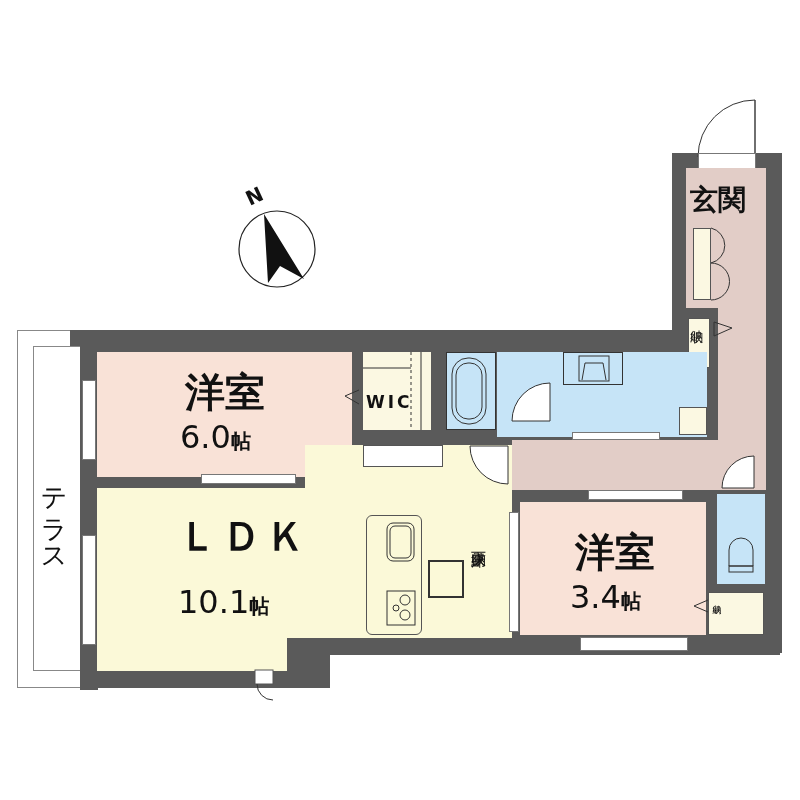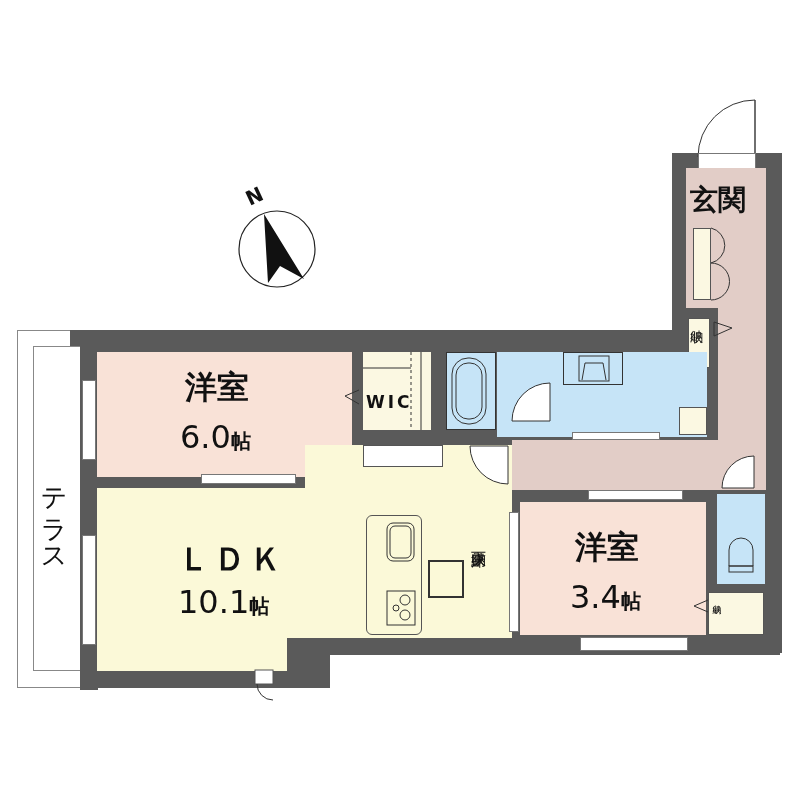--- a/index.html
+++ b/index.html
@@ -1,21 +1,21 @@
 <!DOCTYPE html>
 <html><head>
 <meta charset="utf-8">
 <style>
   html,body{margin:0;padding:0;background:#ffffff;}
   body{width:800px;height:800px;position:relative;overflow:hidden;font-family:"DejaVu Sans","Liberation Sans",sans-serif;}
   .abs{position:absolute;box-sizing:border-box;}
   .wall{background:#5a5a5a;}
   .room{position:absolute;box-sizing:border-box;}
   .label{position:absolute;color:#111;text-align:center;line-height:1.1;white-space:nowrap;}
-  .big{font-size:32px;font-weight:bold;}
+  .big{font-size:40px;font-weight:bold;}
   .num{font-size:32px;font-weight:normal;}
   .tsu{font-size:20px;font-weight:bold;}
   .vert{writing-mode:vertical-rl;text-orientation:upright;}
   .win{position:absolute;background:#fff;border:1px solid #777;box-sizing:border-box;}
   svg{position:absolute;overflow:visible;}
 </style>
 </head>
 <body>
 
 <div class="abs" style="left:238px;top:185px;width:82px;height:105px;">
@@ -94,21 +94,21 @@
 </svg>
 <svg width="40" height="45" style="left:512px;top:383px;">
   <path d="M38,0 A38,38 0 0 0 0,38 L38,38 Z" fill="#fff" stroke="#333"></path>
 </svg>
 <div class="room" style="left:679px;top:407px;width:28px;height:28px;background:#fbf8e2;border:1px solid #555;"></div>
 <div class="win" style="left:572px;top:432px;width:88px;height:8px;"></div>
 
 <div class="room" style="left:97px;top:488px;width:415px;height:150px;background:#fbf9d8;"></div>
 <div class="room" style="left:305px;top:445px;width:207px;height:45px;background:#fbf9d8;"></div>
 <div class="room" style="left:97px;top:636px;width:190px;height:35px;background:#fbf9d8;"></div>
-<div class="label big" style="left:178px;top:542px;letter-spacing:4px;">ＬＤＫ</div>
+<div class="label big" style="left:178px;top:514px;letter-spacing:4px;">ＬＤＫ</div>
 <div class="label" style="left:178px;top:585px;">
   <span class="num">10.1</span><span class="tsu">帖</span>
 </div>
 <div class="win" style="left:82px;top:535px;width:14px;height:110px;"></div>
 <div class="abs" style="left:363px;top:445px;width:80px;height:22px;background:#fff;border:1px solid #555;"></div>
 <svg width="40" height="40" style="left:470px;top:446px;">
   <path d="M0,0 A38,38 0 0 0 38,38 L38,0 Z" fill="#fff" stroke="#333"></path>
 </svg>
 <svg width="20" height="30" style="left:255px;top:670px;">
   <rect x="0" y="0" width="18" height="14" fill="#fff" stroke="#555"></rect>

